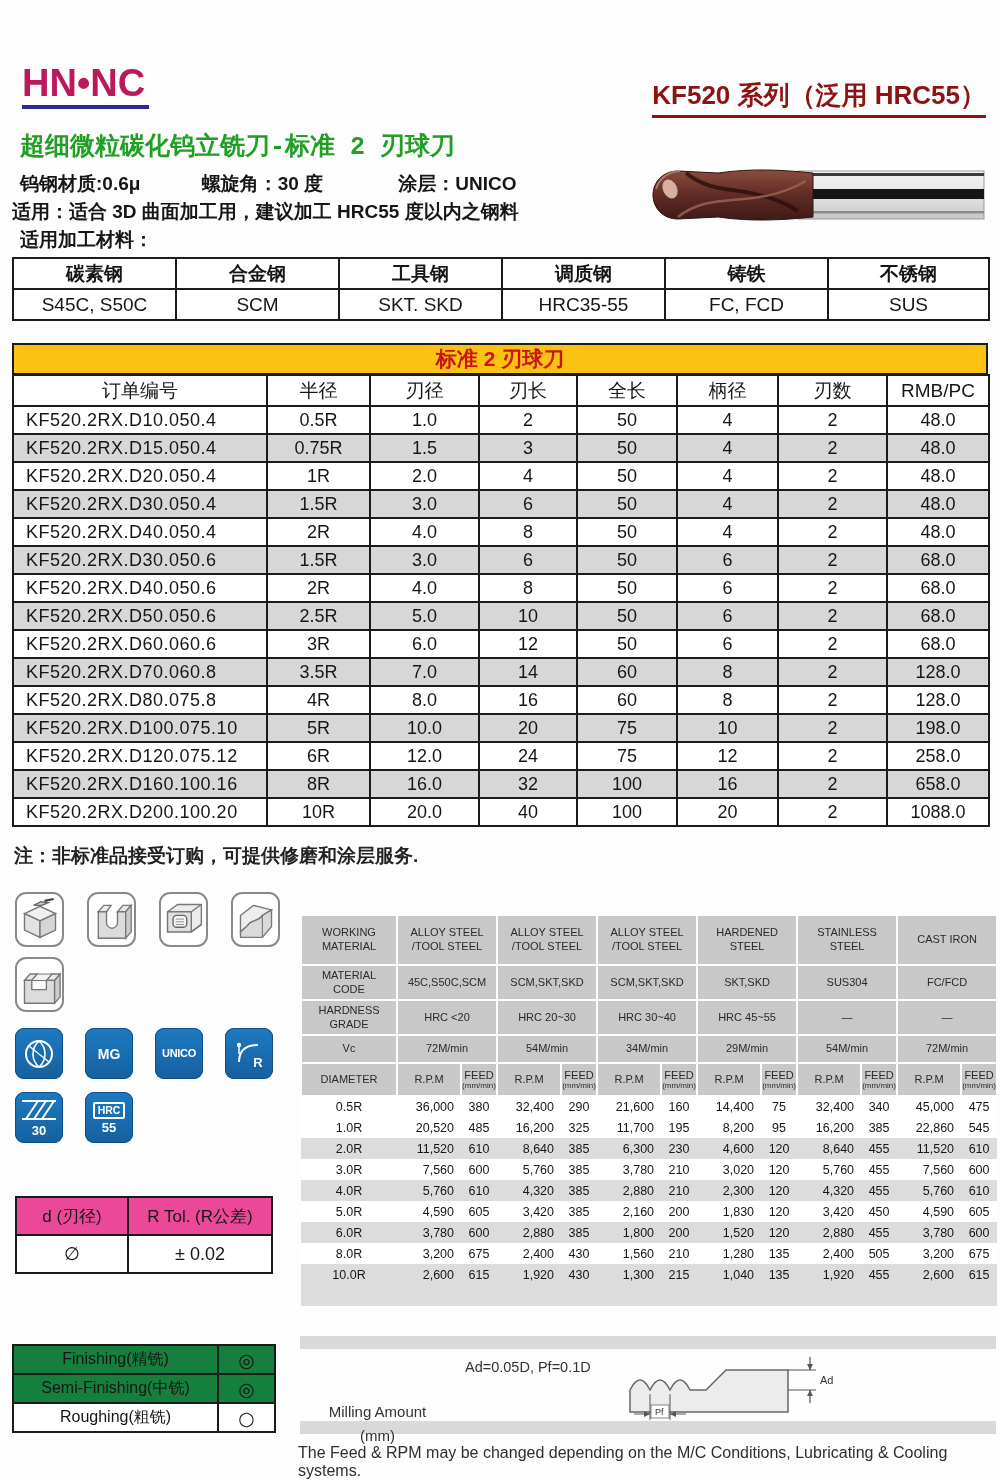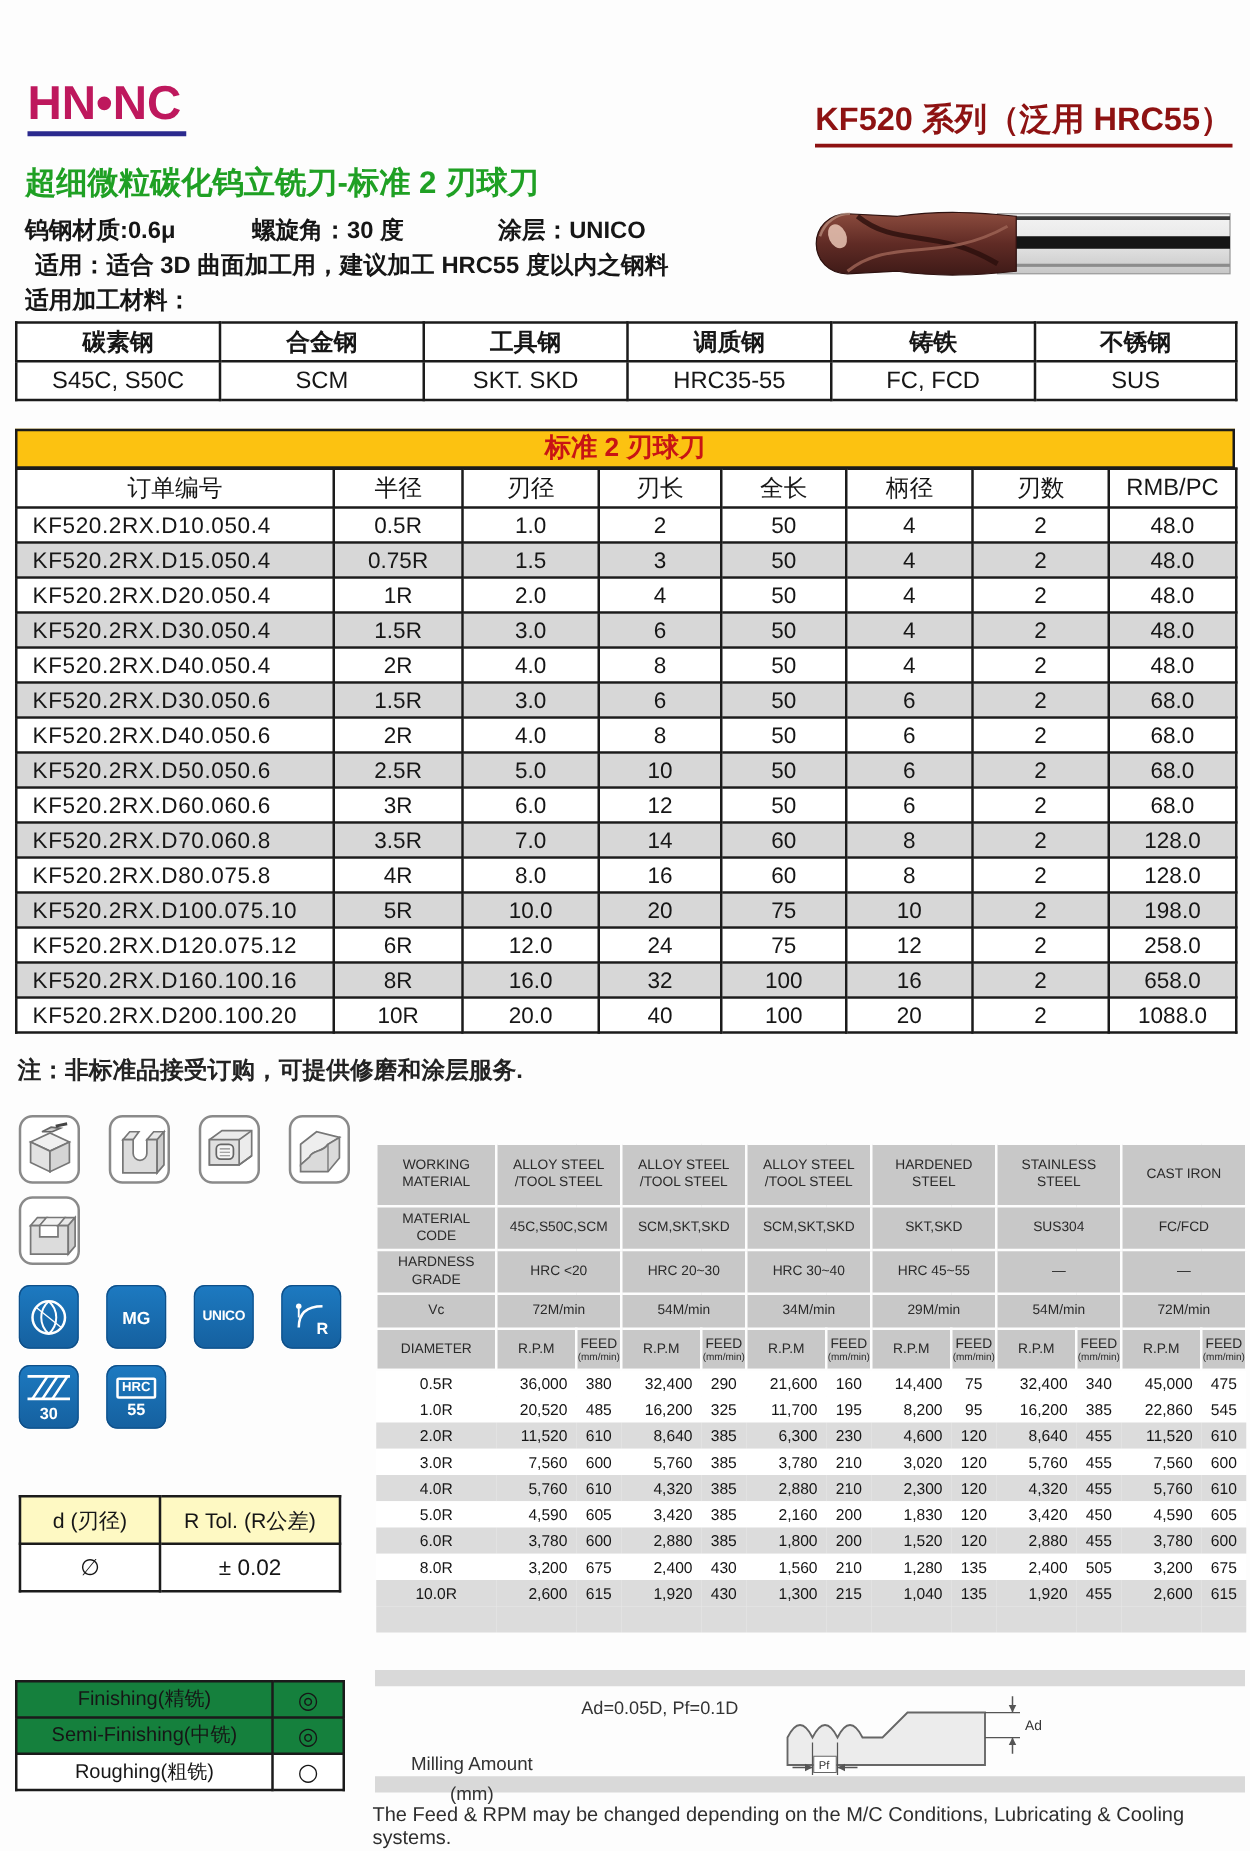--- a/index.html
+++ b/index.html
@@ -4,25 +4,25 @@
 <style>
   *{margin:0;padding:0;box-sizing:border-box;}
   html,body{background:#ffffff;}
   .page{position:relative;width:1000px;height:1481px;background:#fdfdfd;overflow:hidden;
         font-family:"Liberation Sans","DejaVu Sans",sans-serif;color:#161616;}
   
   .logo{position:absolute;left:22px;top:64px;font-size:38px;font-weight:bold;color:#be185d;
         border-bottom:4px solid #2b2a8e;padding:0 4px 1px 0;line-height:1.05;}
   .series-title{position:absolute;right:14px;top:78px;font-size:26px;font-weight:bold;color:#8e1212;
         border-bottom:3px solid #8e1212;padding-bottom:2px;}
-  .product-title{position:absolute;left:20px;top:129px;font-size:25px;font-weight:bold;color:#1fa024;}
+  .product-title{position:absolute;left:20px;top:129px;font-size:25px;font-weight:bold;color:#1fa024;font-family:Liberation Mono, monospace;}
   .spec1{position:absolute;left:20px;top:171px;font-size:19px;font-weight:bold;}
   .spec1 .s2{margin-left:56px;}
   .spec1 .s3{margin-left:70px;}
-  .spec2{position:absolute;left:28px;top:199px;font-size:19px;font-weight:bold;}
+  .spec2{position:absolute;left:12px;top:199px;font-size:19px;font-weight:bold;}
   .spec3{position:absolute;left:20px;top:227px;font-size:19px;font-weight:bold;}
   .toolimg{position:absolute;left:648px;top:158px;}
   
   .materials{position:absolute;left:12px;top:257px;width:976px;border-collapse:collapse;table-layout:fixed;}
   .materials td{border:2px solid #1b1b1b;height:31px;text-align:center;font-size:19px;background:#fff;}
   .materials td.mh{font-weight:bold;}
   
   .banner{position:absolute;left:12px;top:343px;width:976px;height:32px;background:#fcc211;
         border:2px solid #1b1b1b;color:#c81414;font-size:21px;font-weight:bold;text-align:center;line-height:28px;}
   
@@ -45,21 +45,21 @@
         color:#fff;display:flex;flex-direction:column;align-items:center;justify-content:center;
         font-weight:bold;box-shadow:inset 0 0 0 1px #0f4f88;}
   .badge .blabel{font-size:14px;line-height:1;}
   .badge .bsmall{font-size:11px;line-height:1;letter-spacing:-.3px;text-align:center;}
   .badge .bnum{font-size:13px;line-height:1;margin-top:2px;}
   .badge .rlab{font-size:13px;line-height:1;margin:-8px 0 0 18px;}
   .hrcbox{border:2px solid #fff;border-radius:2px;font-size:10.5px;padding:0 3px;line-height:13px;}
   
   .toltable{position:absolute;left:15px;top:1196px;width:256px;border-collapse:collapse;table-layout:fixed;}
   .toltable td{border:2px solid #1b1b1b;height:38px;text-align:center;font-size:18px;background:#fff;}
-  .toltable td.th{background:#fef9c3;font-size:17px;}
+  .toltable td.th{background:#ec4899;font-size:17px;}
   
   .fintable{position:absolute;left:12px;top:1344px;width:262px;border-collapse:collapse;table-layout:fixed;}
   .fintable td{border:2px solid #1b1b1b;height:29px;text-align:center;font-size:16px;background:#fff;}
   .fintable tr.fg td{background:#15803d;}
   .fintable td.fmark{font-size:19px;font-family:"DejaVu Sans",sans-serif;}
   
   .ctable{position:absolute;left:300px;top:914px;width:696px;border-collapse:collapse;table-layout:fixed;}
   .ctable td{text-align:center;vertical-align:middle;}
   .ctable td.chead{background:#c8c8c8;border:2px solid #fdfdfd;font-size:11px;color:#2a2a2a;
         padding:2px 0;line-height:1.25;}

